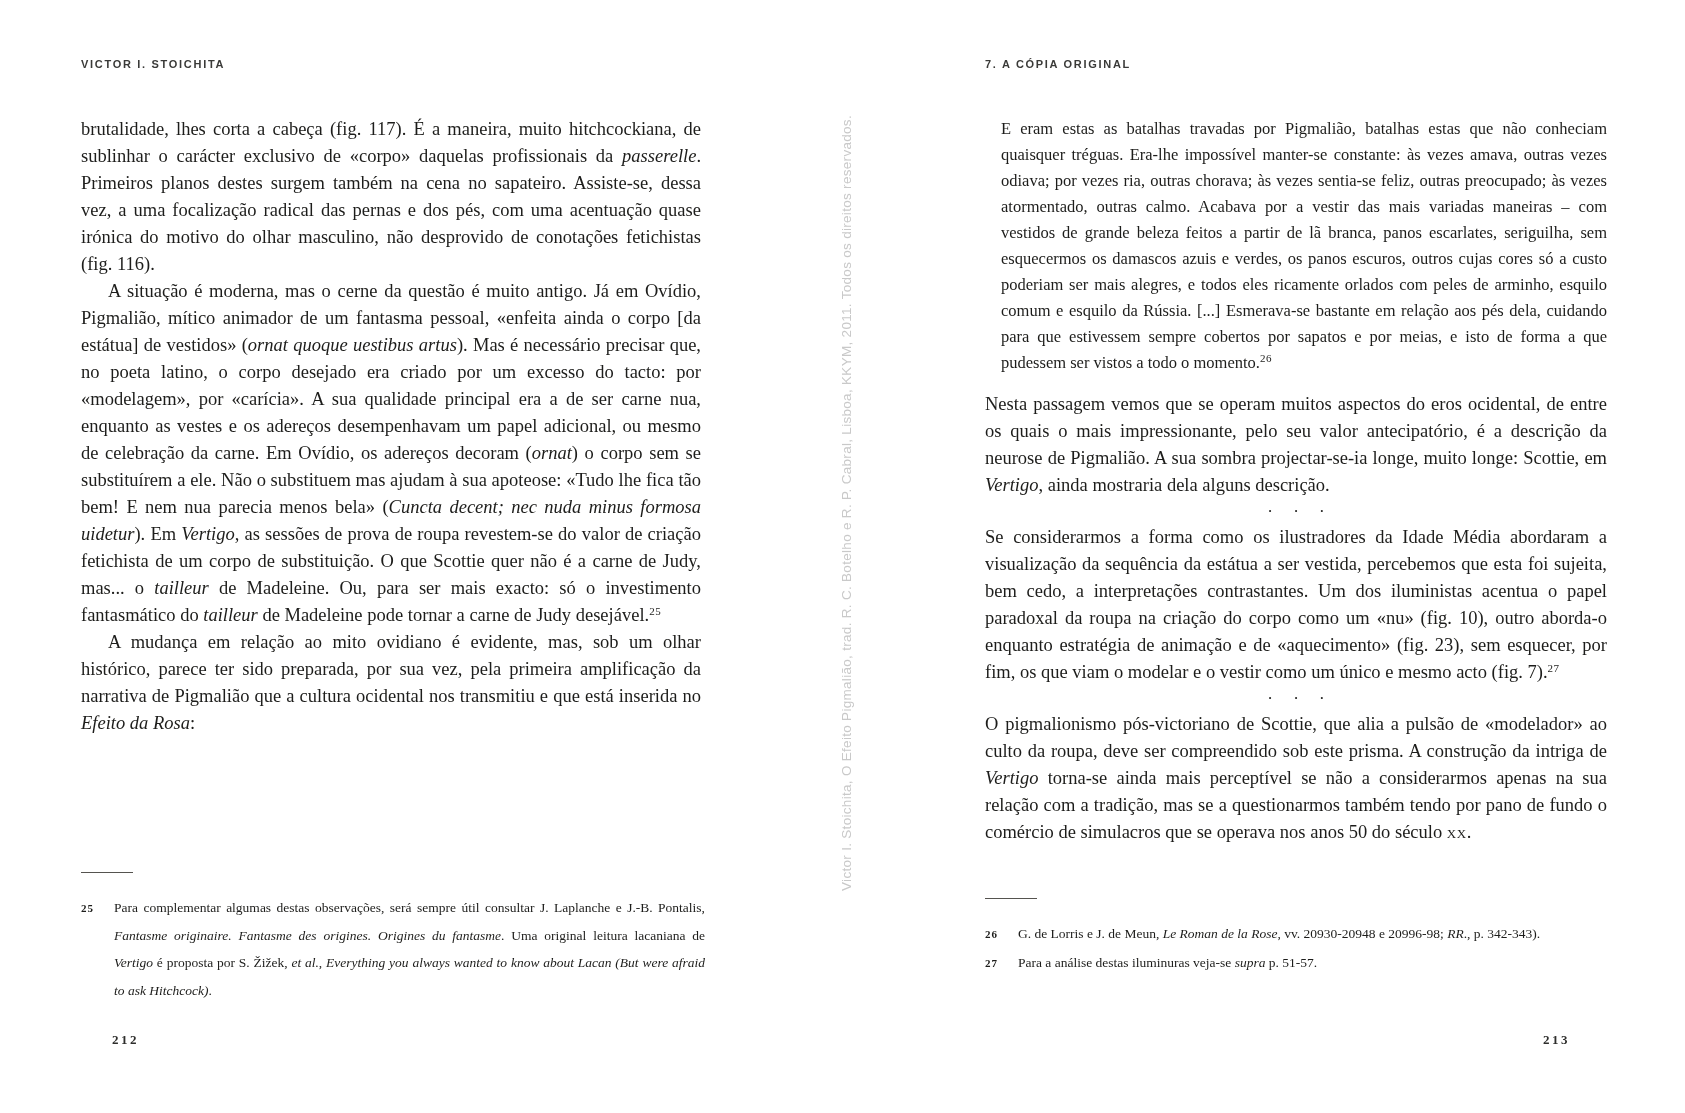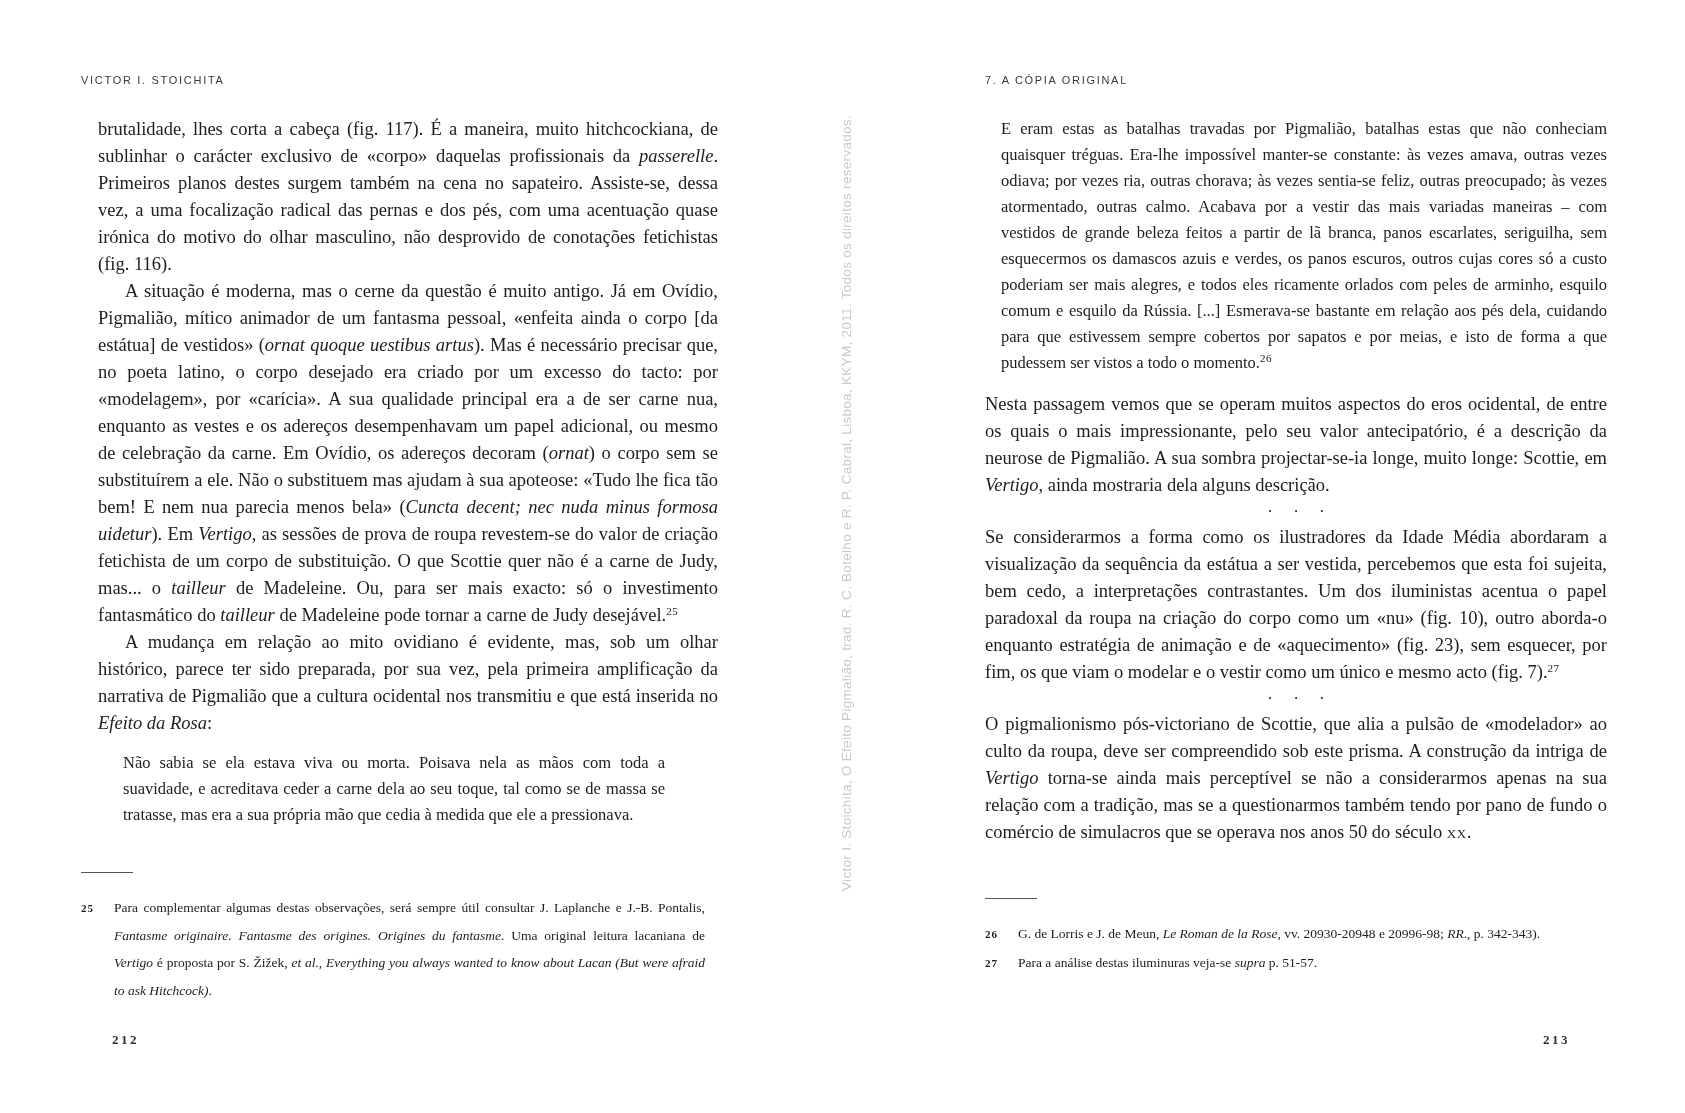--- a/index.html
+++ b/index.html
@@ -3,32 +3,32 @@
 <meta charset="utf-8">
 <style>
   html,body{margin:0;padding:0;}
   body{
     width:1685px;height:1113px;background:#ffffff;position:relative;
     font-family:"Liberation Serif", serif;color:#1d1d1b;overflow:hidden;
   }
   .stage{position:absolute;left:0;top:0;width:1685px;height:1113px;background:#ffffff;}
 
   .running-header{
-    position:absolute;top:74px;
+    position:absolute;top:58px;
     font-family:"Liberation Sans", sans-serif;
-    font-size:11px;font-weight:normal;letter-spacing:1.7px;color:#3a3a38;
+    font-size:11px;font-weight:bold;letter-spacing:1.7px;color:#3a3a38;
   }
   .rh-left{left:81px;}
   .rh-right{left:985px;width:622px;}
 
   .page-body{
     position:absolute;top:116px;text-align:justify;
     font-size:18.5px;line-height:27px;
   }
-  .pb-left{left:98px;width:620px;}
+  .pb-left{left:81px;width:620px;}
   .pb-right{left:985px;width:622px;}
 
   .block-p.indent{text-indent:27px;}
   .block-quote{font-size:16.5px;line-height:26px;margin:13px 0;}
   .pb-left .block-quote{margin-left:25px;margin-right:53px;}
   .pb-right .block-quote{margin-left:16px;margin-top:0;margin-bottom:15px;}
   .block-dots{text-align:center;letter-spacing:8px;line-height:25px;font-size:17px;text-indent:8px;}
 
   sup{font-size:11px;vertical-align:6px;line-height:0;letter-spacing:0.5px;}
   i{font-style:italic;}
@@ -63,21 +63,20 @@
 <div class="stage">
 
   <div class="running-header rh-left">VICTOR I. STOICHITA</div>
 
   <div class="running-header rh-right">7. A CÓPIA ORIGINAL</div>
 
   <div class="page-body pb-left">
       <div class="block-p"><span>brutalidade, lhes corta a cabeça (fig. 117). É a maneira, muito hitchcockiana, de sublinhar o carácter exclusivo de «corpo» daquelas profissionais da </span><i>passerelle</i><span>. Primeiros planos destes surgem também na cena no sapateiro. Assiste-se, dessa vez, a uma focalização radical das pernas e dos pés, com uma acentuação quase irónica do motivo do olhar masculino, não desprovido de conotações fetichistas (fig. 116).</span></div>
       <div class="block-p indent"><span>A situação é moderna, mas o cerne da questão é muito antigo. Já em Ovídio, Pigmalião, mítico animador de um fantasma pessoal, «enfeita ainda o corpo [da estátua] de vestidos» (</span><i>ornat quoque uestibus artus</i><span>). Mas é necessário precisar que, no poeta latino, o corpo desejado era criado por um excesso do tacto: por «modelagem», por «carícia». A sua qualidade principal era a de ser carne nua, enquanto as vestes e os adereços desempenhavam um papel adicional, ou mesmo de celebração da carne. Em Ovídio, os adereços decoram (</span><i>ornat</i><span>) o corpo sem se substituírem a ele. Não o substituem mas ajudam à sua apoteose: «Tudo lhe fica tão bem! E nem nua parecia menos bela» (</span><i>Cuncta decent; nec nuda minus formosa uidetur</i><span>). Em </span><i>Vertigo</i><span>, as sessões de prova de roupa revestem-se do valor de criação fetichista de um corpo de substituição. O que Scottie quer não é a carne de Judy, mas... o </span><i>tailleur</i><span> de Madeleine. Ou, para ser mais exacto: só o investimento fantasmático do </span><i>tailleur</i><span> de Madeleine pode tornar a carne de Judy desejável.</span><sup>25</sup></div>
       <div class="block-p indent"><span>A mudança em relação ao mito ovidiano é evidente, mas, sob um olhar histórico, parece ter sido preparada, por sua vez, pela primeira amplificação da narrativa de Pigmalião que a cultura ocidental nos transmitiu e que está inserida no </span><i>Efeito da Rosa</i><span>:</span></div>
-      <div class="block-quote"><span>Não sabia se ela estava viva ou morta. Poisava nela as mãos com toda a suavidade, e acreditava ceder a carne dela ao seu toque, tal como se de massa se tratasse, mas era a sua própria mão que cedia à medida que ele a pressionava.</span></div>
     </div>
 
   <div class="page-body pb-right">
       <div class="block-quote"><span>E eram estas as batalhas travadas por Pigmalião, batalhas estas que não conheciam quaisquer tréguas. Era-lhe impossível manter-se constante: às vezes amava, outras vezes odiava; por vezes ria, outras chorava; às vezes sentia-se feliz, outras preocupado; às vezes atormentado, outras calmo. Acabava por a vestir das mais variadas maneiras – com vestidos de grande beleza feitos a partir de lã branca, panos escarlates, seriguilha, sem esquecermos os damascos azuis e verdes, os panos escuros, outros cujas cores só a custo poderiam ser mais alegres, e todos eles ricamente orlados com peles de arminho, esquilo comum e esquilo da Rússia. [...] Esmerava-se bastante em relação aos pés dela, cuidando para que estivessem sempre cobertos por sapatos e por meias, e isto de forma a que pudessem ser vistos a todo o momento.</span><sup>26</sup></div>
       <div class="block-p"><span>Nesta passagem vemos que se operam muitos aspectos do eros ocidental, de entre os quais o mais impressionante, pelo seu valor antecipatório, é a descrição da neurose de Pigmalião. A sua sombra projectar-se-ia longe, muito longe: Scottie, em </span><i>Vertigo</i><span>, ainda mostraria dela alguns descrição.</span></div>
       <div class="block-dots">· · ·</div>
       <div class="block-p"><span>Se considerarmos a forma como os ilustradores da Idade Média abordaram a visualização da sequência da estátua a ser vestida, percebemos que esta foi sujeita, bem cedo, a interpretações contrastantes. Um dos iluministas acentua o papel paradoxal da roupa na criação do corpo como um «nu» (fig. 10), outro aborda-o enquanto estratégia de animação e de «aquecimento» (fig. 23), sem esquecer, por fim, os que viam o modelar e o vestir como um único e mesmo acto (fig. 7).</span><sup>27</sup></div>
       <div class="block-dots">· · ·</div>
       <div class="block-p"><span>O pigmalionismo pós-victoriano de Scottie, que alia a pulsão de «modelador» ao culto da roupa, deve ser compreendido sob este prisma. A construção da intriga de </span><i>Vertigo</i><span> torna-se ainda mais perceptível se não a considerarmos apenas na sua relação com a tradição, mas se a questionarmos também tendo por pano de fundo o comércio de simulacros que se operava nos anos 50 do século </span><span class="sc">xx</span><span>.</span></div>
     </div>

